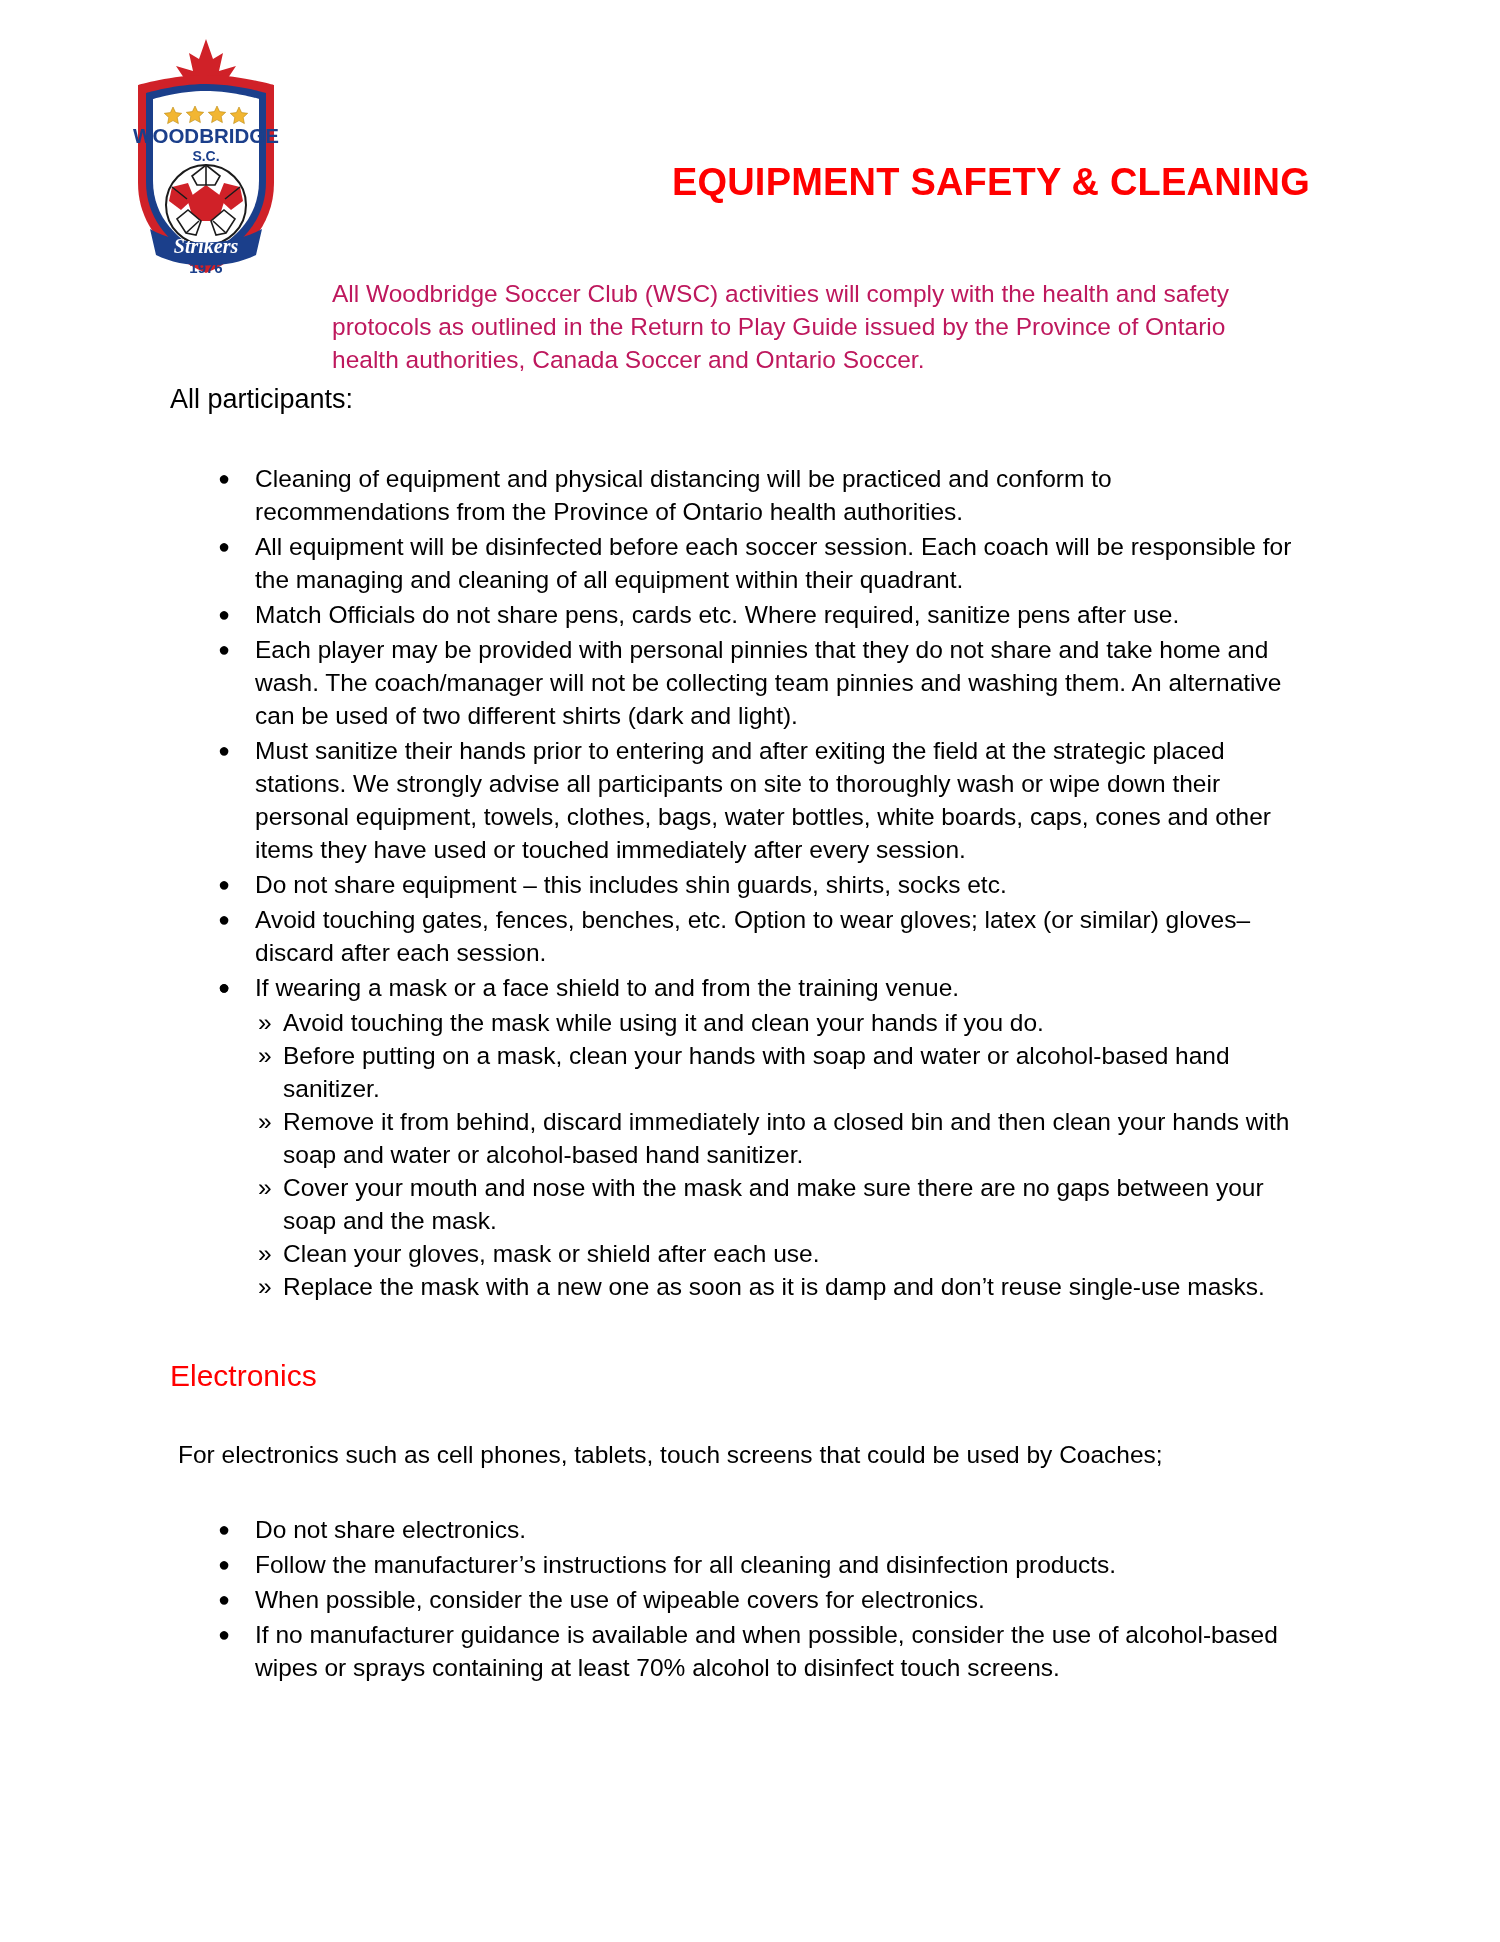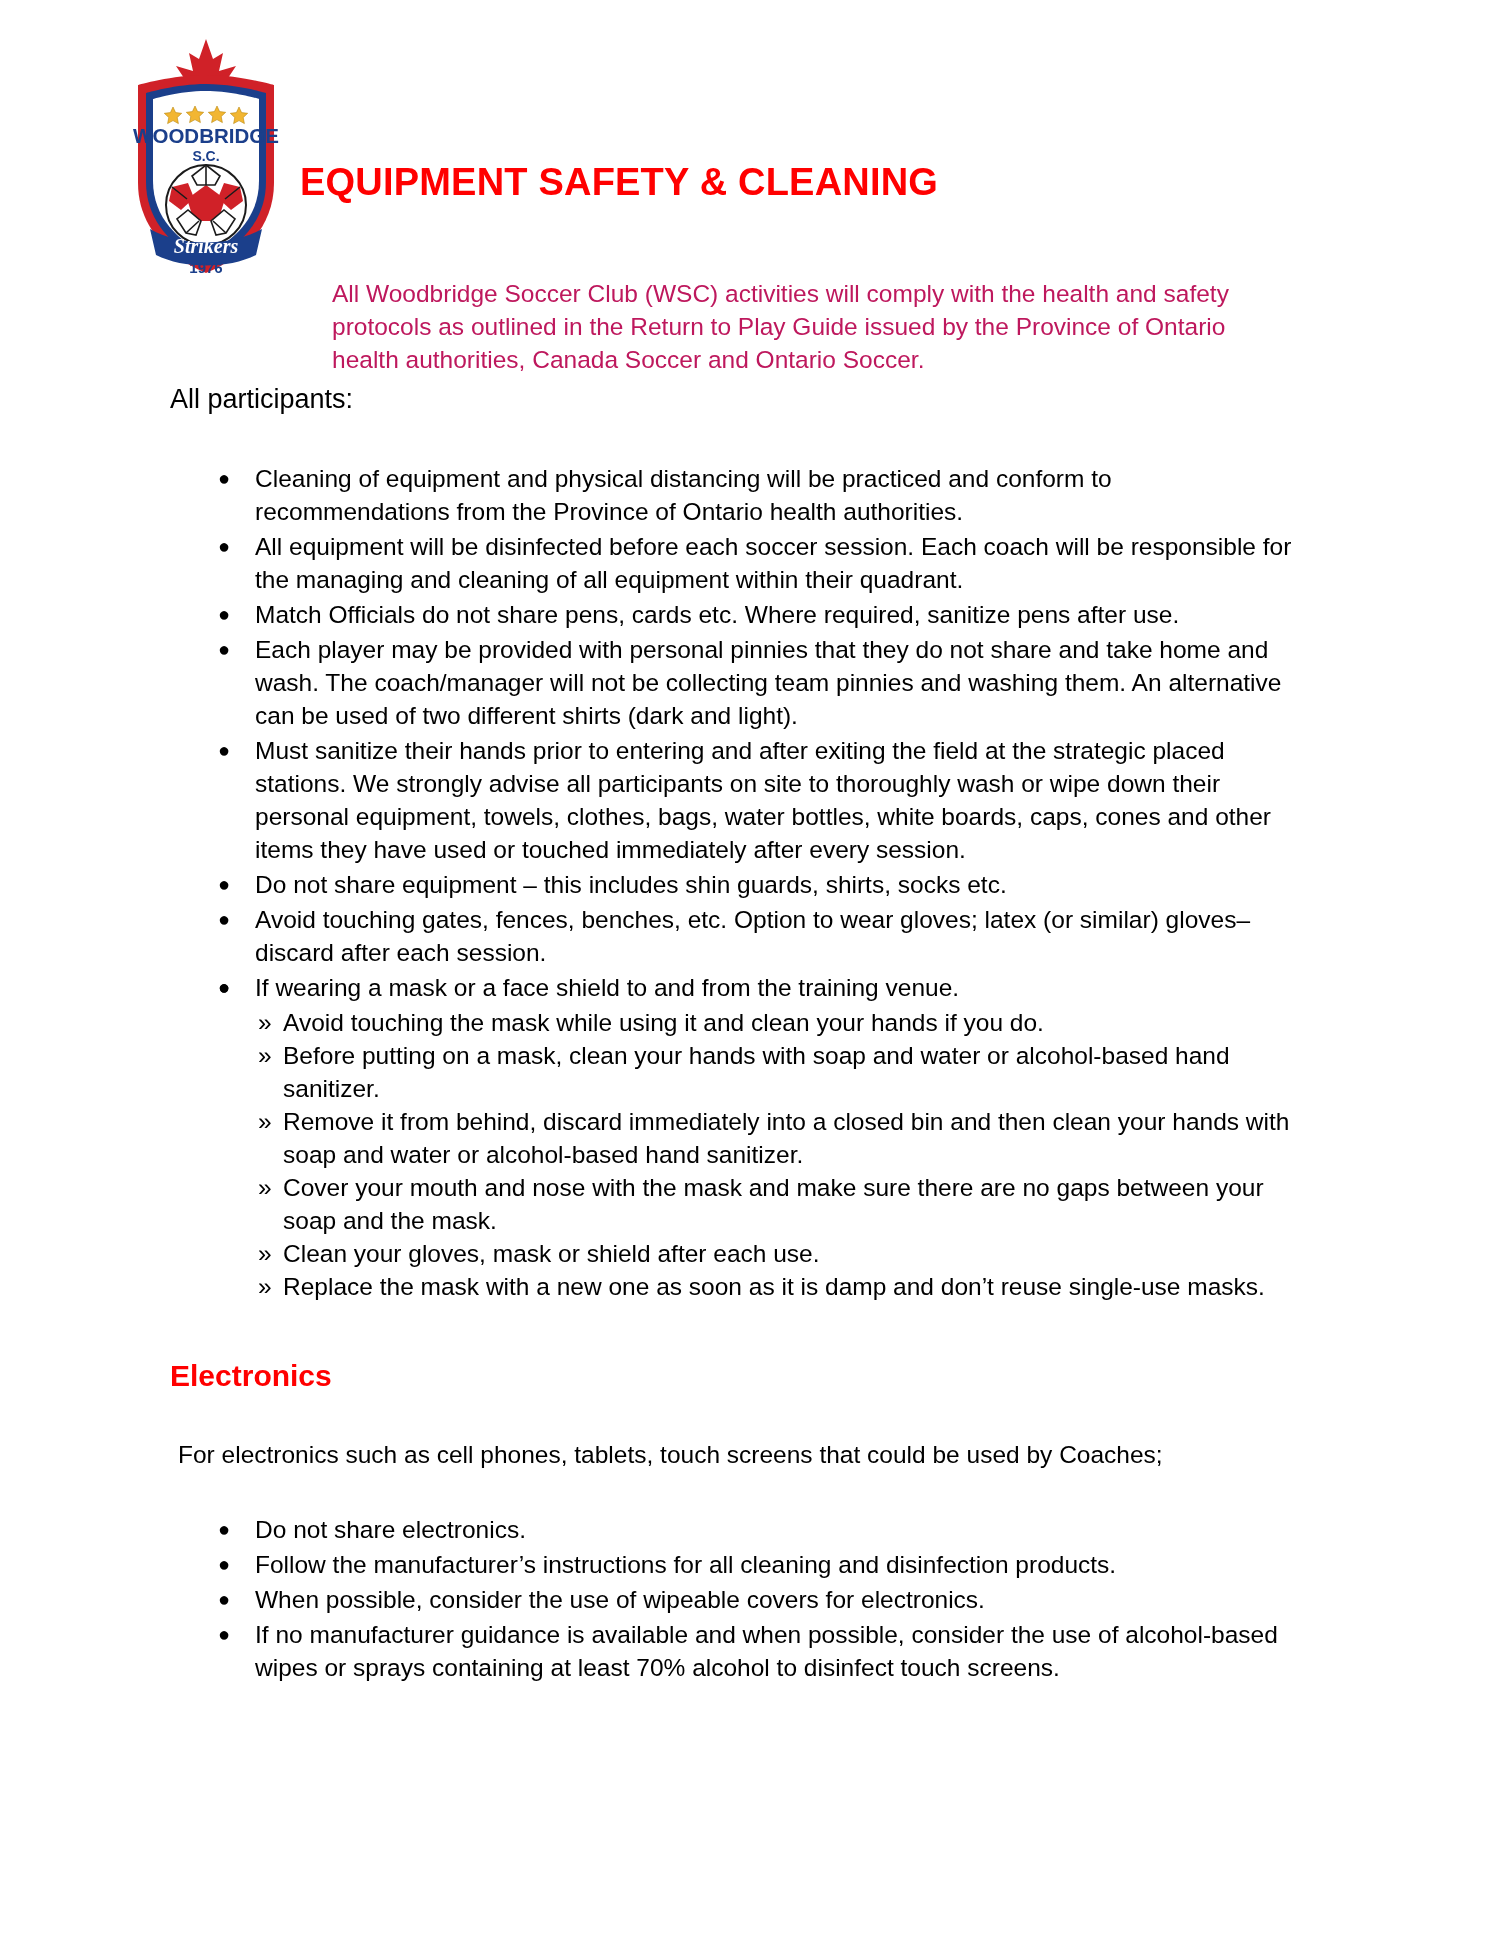--- a/index.html
+++ b/index.html
@@ -29,21 +29,21 @@
     text-decoration: underline;
   }
   .logo svg { display: block; width: 168px; height: 245px; }
 
   
   .title {
     position: absolute;
     left: 300px;
     top: 136px;
     width: 1010px;
-    text-align: left;
+    text-align: right;
     font-size: 38px;
     font-weight: bold;
     color: #ff0000;
     letter-spacing: 0.2px;
     line-height: 1.15;
   }
 
   
   .intro {
     position: absolute;
@@ -106,21 +106,21 @@
     top: 0;
     font-size: 24.5px;
     line-height: 33px;
   }
 
   .section-heading {
     font-size: 30px;
     line-height: 36px;
     color: #ff0000;
     margin: 55px 0 0 0;
-    font-weight: bold;
+    font-weight: normal;
   }
 
   .section-intro {
     font-size: 24.5px;
     line-height: 33px;
     margin: 44px 0 42px 8px;
   }
 </style>
 </head>
 <body>

